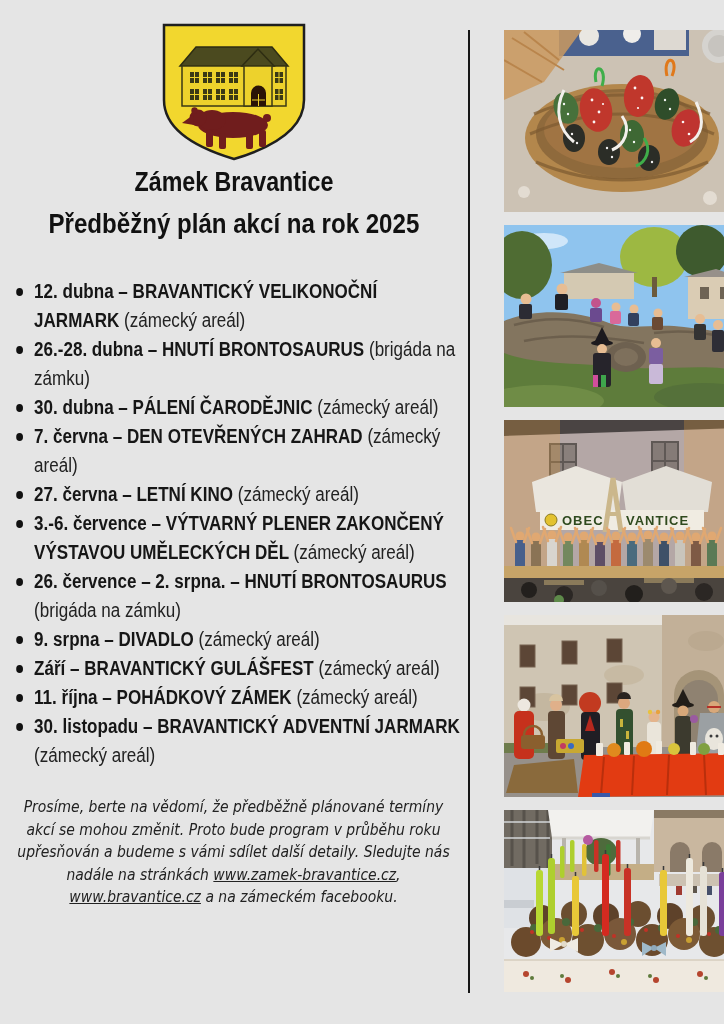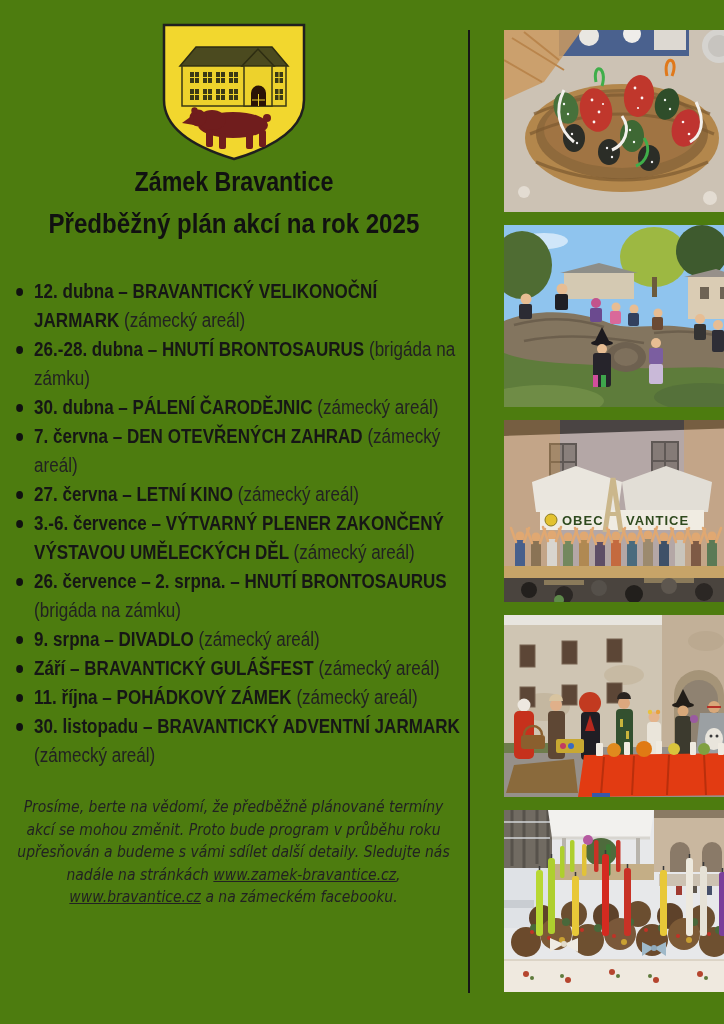--- a/index.html
+++ b/index.html
@@ -1,17 +1,17 @@
 <!DOCTYPE html>
 <html><head>
 <meta charset="utf-8">
 <style>
   * { margin:0; padding:0; box-sizing:border-box; }
   html,body { background:#ffffff; }
-  .page { position:relative; width:724px; height:1024px; background:#4d7c0f;
+  .page { position:relative; width:724px; height:1024px; background:#e5e5e5;
           font-family:"Liberation Sans", sans-serif; color:#1a1a1a; overflow:hidden; }
 
   
   .left { position:absolute; left:0; top:0; width:468px; }
   .crest { display:block; margin:22px auto 0; }
 
   .hdr-scale { width:544px; transform:scaleX(.86); transform-origin:left top; text-align:center; }
   h1 { font-size:27px; line-height:30px; margin-top:5px; font-weight:bold; color:#111; }
   h2 { font-size:28px; line-height:32px; margin-top:11px; font-weight:bold; color:#111; }
 

